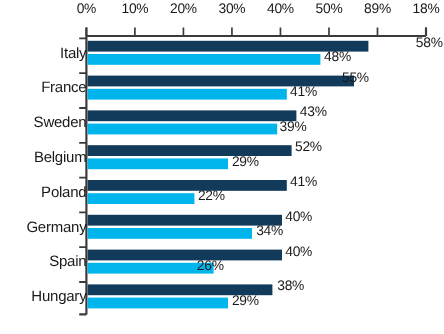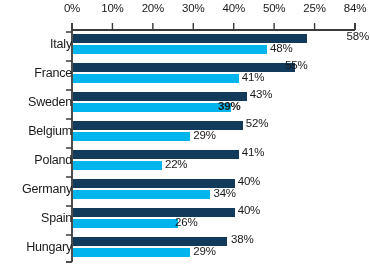--- a/index.html
+++ b/index.html
@@ -99,22 +99,22 @@
 
 <div id="chart-root">
 
   <div id="axis-top">
       <span class="tick-label" style="left: 72px;">0%</span>
       <span class="tick-label" style="left: 112.429px;">10%</span>
       <span class="tick-label" style="left: 152.857px;">20%</span>
       <span class="tick-label" style="left: 193.286px;">30%</span>
       <span class="tick-label" style="left: 233.714px;">40%</span>
       <span class="tick-label" style="left: 274.143px;">50%</span>
-      <span class="tick-label" style="left: 314.571px;">25%</span>
-      <span class="tick-label" style="left: 355px;">84%</span>
+      <span class="tick-label" style="left: 314.571px;">89%</span>
+      <span class="tick-label" style="left: 355px;">18%</span>
     </div>
 
   <svg id="axis-svg" viewBox="0 0 370 278" xmlns="http://www.w3.org/2000/svg">
       <line x1="72" y1="30" x2="355" y2="30" stroke="#3a3a3a" stroke-width="1.8"></line>
       <line x1="72" y1="23" x2="72" y2="30" stroke="#3a3a3a" stroke-width="1.4"></line>
       <line x1="112.42857142857143" y1="23" x2="112.42857142857143" y2="30" stroke="#3a3a3a" stroke-width="1.4"></line>
       <line x1="152.85714285714286" y1="23" x2="152.85714285714286" y2="30" stroke="#3a3a3a" stroke-width="1.4"></line>
       <line x1="193.28571428571428" y1="23" x2="193.28571428571428" y2="30" stroke="#3a3a3a" stroke-width="1.4"></line>
       <line x1="233.71428571428572" y1="23" x2="233.71428571428572" y2="30" stroke="#3a3a3a" stroke-width="1.4"></line>
       <line x1="274.1428571428571" y1="23" x2="274.1428571428571" y2="30" stroke="#3a3a3a" stroke-width="1.4"></line>
@@ -147,21 +147,21 @@
         <div class="bar bar-dark" style="width: 222.357px; background: rgb(18, 58, 90);"></div>
         <div class="val val-dark" style="left: 285px;">55%</div>
         <div class="bar bar-light" style="width: 165.757px; background: rgb(0, 180, 236);"></div>
         <div class="val val-light" style="left: 241.757px;">41%</div>
       </div>
       <div class="row">
         <div class="cat-label">Sweden</div>
         <div class="bar bar-dark" style="width: 173.843px; background: rgb(18, 58, 90);"></div>
         <div class="val val-dark" style="left: 249.843px;">43%</div>
         <div class="bar bar-light" style="width: 157.671px; background: rgb(0, 180, 236);"></div>
-        <div class="val val-light" style="left: 218px; font-weight: bold;">39%</div>
+        <div class="val val-light" style="left: 233px;">39%</div>
       </div>
       <div class="row">
         <div class="cat-label">Belgium</div>
         <div class="bar bar-dark" style="width: 169.8px; background: rgb(18, 58, 90);"></div>
         <div class="val val-dark" style="left: 245.8px;">52%</div>
         <div class="bar bar-light" style="width: 117.243px; background: rgb(0, 180, 236);"></div>
         <div class="val val-light" style="left: 193.243px;">29%</div>
       </div>
       <div class="row">
         <div class="cat-label">Poland</div>
@@ -175,21 +175,21 @@
         <div class="bar bar-dark" style="width: 161.714px; background: rgb(18, 58, 90);"></div>
         <div class="val val-dark" style="left: 237.714px;">40%</div>
         <div class="bar bar-light" style="width: 137.457px; background: rgb(0, 180, 236);"></div>
         <div class="val val-light" style="left: 213.457px;">34%</div>
       </div>
       <div class="row">
         <div class="cat-label">Spain</div>
         <div class="bar bar-dark" style="width: 161.714px; background: rgb(18, 58, 90);"></div>
         <div class="val val-dark" style="left: 237.714px;">40%</div>
         <div class="bar bar-light" style="width: 105.114px; background: rgb(0, 180, 236);"></div>
-        <div class="val val-light" style="left: 175px;">26%</div>
+        <div class="val val-light" style="left: 164px;">26%</div>
       </div>
       <div class="row">
         <div class="cat-label">Hungary</div>
         <div class="bar bar-dark" style="width: 153.629px; background: rgb(18, 58, 90);"></div>
         <div class="val val-dark" style="left: 231px;">38%</div>
         <div class="bar bar-light" style="width: 117.243px; background: rgb(0, 180, 236);"></div>
         <div class="val val-light" style="left: 193.243px;">29%</div>
       </div>
     </div>
 

